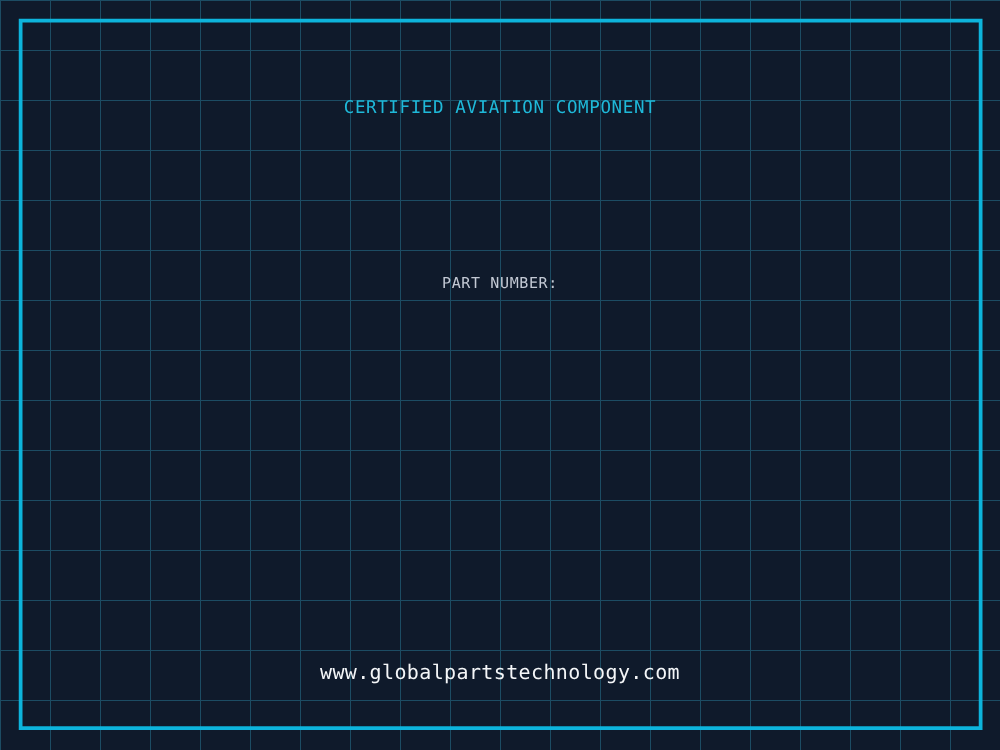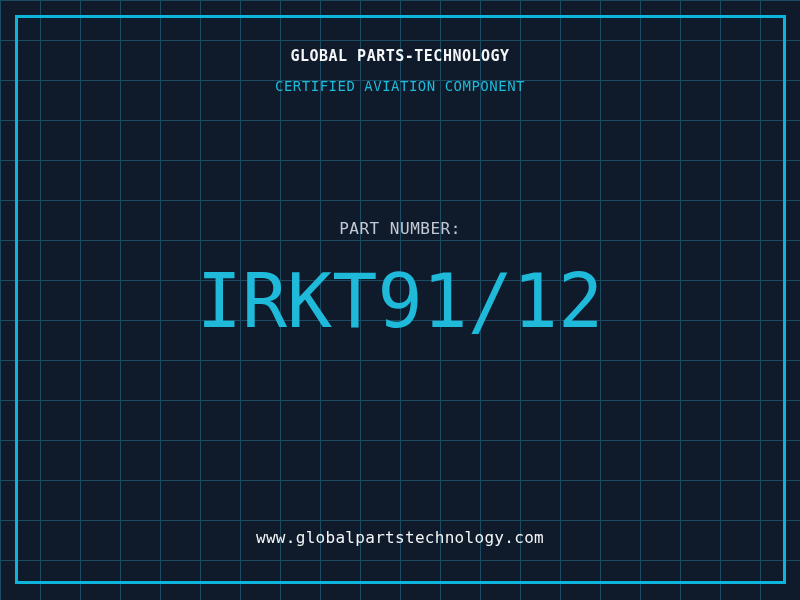--- a/index.html
+++ b/index.html
@@ -50,21 +50,21 @@
     color: var(--white-text);
   }
   .certification {
     top: 78px;
     font-size: 14px;
     letter-spacing: 0.5px;
     color: var(--cyan-text);
   }
   .part-label {
     top: 219px;
-    font-size: 16px;
+    font-size: 12px;
     letter-spacing: 0.5px;
     color: var(--muted-text);
   }
   .part-number {
     top: 257px;
     font-size: 75px;
     letter-spacing: 0;
     color: var(--cyan-text);
   }
   .website {
@@ -73,22 +73,20 @@
     letter-spacing: 0.3px;
     color: var(--white-text);
   }
 </style>
 </head>
 <body>
 
 <div class="canvas">
   <div class="frame"></div>
 
-  <div class="txt company">GLOBAL PARTS-TECHNOLOGY</div>
 
   <div class="txt certification">CERTIFIED AVIATION COMPONENT</div>
 
   <div class="txt part-label">PART NUMBER:</div>
 
-  <div class="txt part-number">IRKT91/12</div>
 
   <div class="txt website">www.globalpartstechnology.com</div>
 </div>
 
 </body></html>

